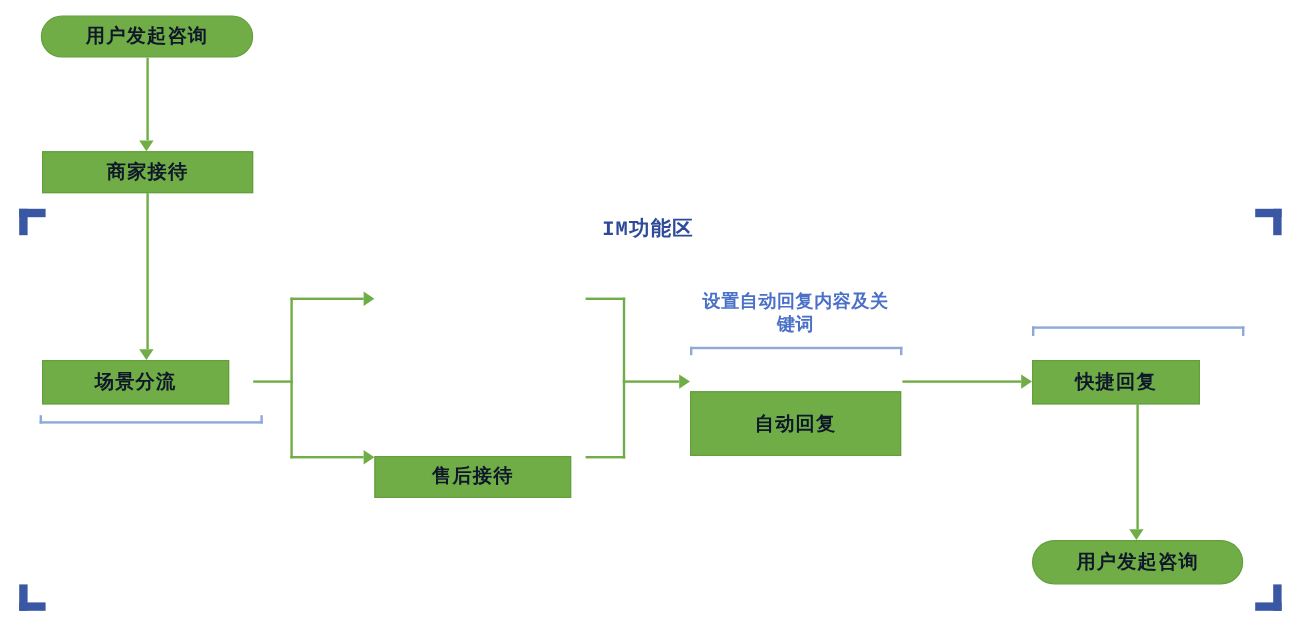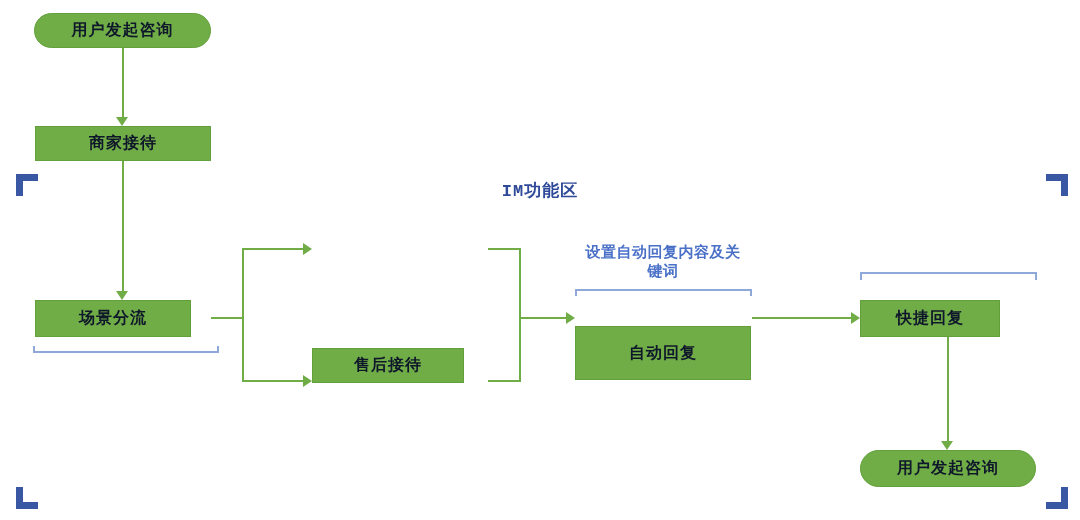--- a/index.html
+++ b/index.html
@@ -122,21 +122,21 @@
   <div class="vline" style="left:947px;top:337px;height:104px;"></div>
   <div class="arrow-down" style="left:941px;top:441px;"></div>
 
   <div class="node pill" style="left:34px;top:13px;width:177px;height:35px;">用户发起咨询</div>
 
   <div class="node" style="left:35px;top:126px;width:176px;height:35px;">商家接待</div>
 
   <div class="node" style="left:35px;top:300px;width:156px;height:37px;">场景分流</div>
 
 
-  <div class="node" style="left:312px;top:348px;width:152px;height:35px;">售后接待</div>
+  <div class="node" style="left:312px;top:380px;width:164px;height:35px;">售后接待</div>
 
   <div class="node" style="left:575px;top:310px;width:176px;height:54px;margin-top:16px;">自动回复</div>
 
   <div class="node" style="left:860px;top:300px;width:140px;height:37px;">快捷回复</div>
 
   <div class="node pill" style="left:860px;top:450px;width:176px;height:37px;">用户发起咨询</div>
 
   <div class="bracket open-up" style="left:33px;top:346px;width:186px;"></div>
   <div class="bracket open-down" style="left:575px;top:289px;width:177px;"></div>
   <div class="bracket open-down" style="left:860px;top:272px;width:177px;height:8px;"></div>

